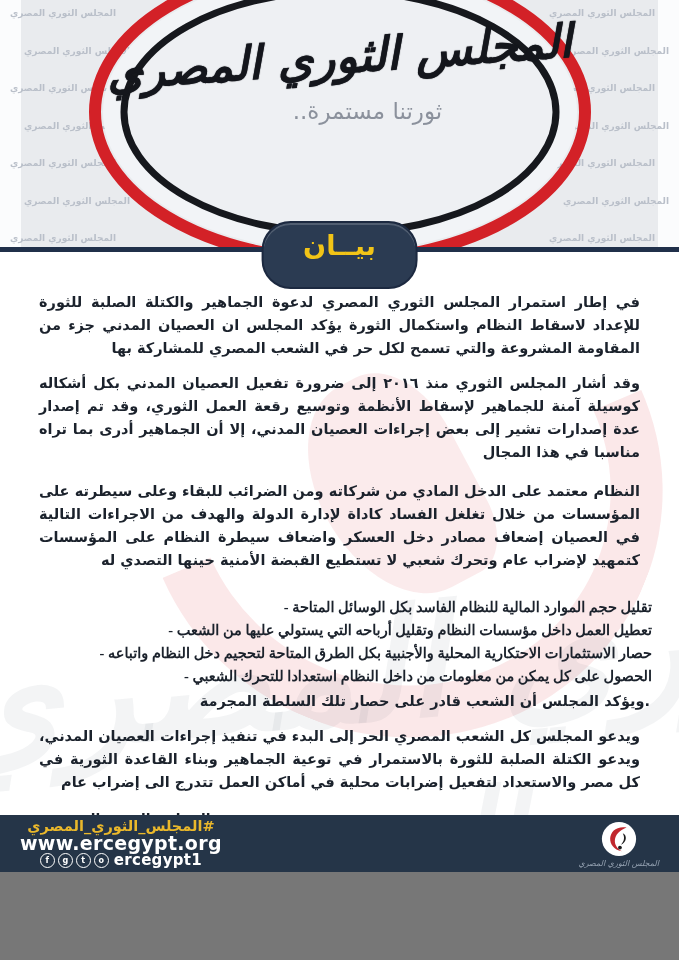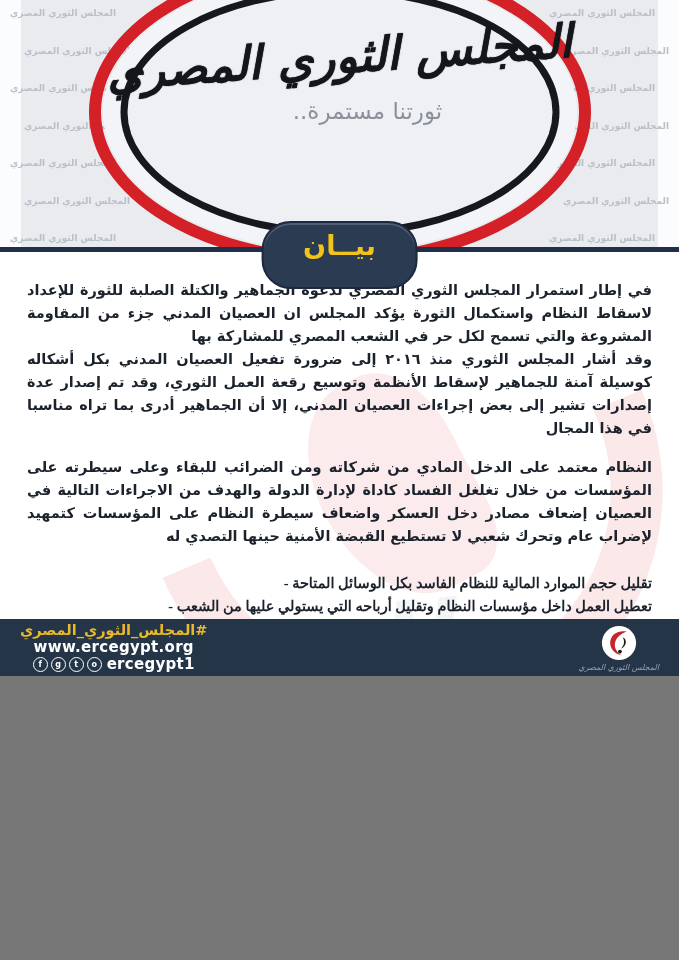--- a/index.html
+++ b/index.html
@@ -1,17 +1,17 @@
 <!DOCTYPE html>
 <html lang="ar"><head>
 <meta charset="utf-8">
 <style>
   html,body{margin:0;padding:0;background:#777;}
   .page{
-    position:relative;width:679px;height:676px;margin:0 auto;
+    position:relative;width:679px;height:872px;margin:0 auto;
     background:#ffffff;overflow:hidden;
     font-family:"DejaVu Sans",sans-serif;
   }
   
   .header{
     position:relative;height:247px;background:#e9ebee;
     border-bottom:5px solid #20304a;overflow:hidden;
   }
   .edge-strip{position:absolute;top:0;height:247px;width:21px;background:#fbfcfd;z-index:1;}
   .edge-strip.left{left:0;}
@@ -63,40 +63,40 @@
   .gray-wm{
     position:absolute;z-index:0;font-weight:bold;white-space:nowrap;direction:rtl;
     color:rgba(40,55,80,0.055);font-style:italic;
   }
   .gray-wm.one{top:300px;left:-60px;font-size:150px;transform:rotate(-5deg);}
   .gray-wm.two{top:500px;left:120px;font-size:120px;transform:rotate(-3deg);}
   .content{
     position:relative;z-index:2;padding:27px 27px 0 27px;
     color:#1b222c;font-size:14.5px;font-weight:bold;line-height:23px;
   }
-  .para{direction:rtl;text-align:justify;text-align-last:right;margin:0;}
+  .para{direction:rtl;text-align:justify;text-align-last:right;margin:12px;}
   .gap-md{margin-top:16px;}
   .gap-lg{margin-top:24px;}
   .bullet{direction:ltr;text-align:justify;text-align-last:right;margin:0;font-family:Liberation Serif, serif;}
   .ltr-line{direction:ltr;text-align:right;margin:2px;}
   .signature{margin-top:14px;padding-left:16px;text-align:left;direction:ltr;}
   .signature .org{font-size:14px;direction:rtl;display:block;text-align:center;width:170px;}
   .signature .date{
     font-size:19px;direction:rtl;display:block;width:170px;text-align:left;
     letter-spacing:1px;margin-top:2px;
   }
   
   .footer{
     position:absolute;bottom:0;left:0;width:679px;height:57px;background:#253548;
     display:flex;flex-direction:row;justify-content:space-between;align-items:center;
     padding:0 20px;box-sizing:border-box;direction:ltr;z-index:5;
   }
   .footer-left{text-align:center;line-height:17px;}
   .hashtag{color:#eab82b;font-size:14.5px;font-weight:bold;direction:rtl;text-align:center;}
-  .website{color:#ffffff;font-size:15px;font-weight:bold;letter-spacing:.3px;}
+  .website{color:#ffffff;font-size:19px;font-weight:bold;letter-spacing:.3px;}
   .social-row{display:flex;align-items:center;justify-content:center;gap:5px;}
   .social-icons{display:flex;gap:3px;}
   .social-icon{
     width:13px;height:13px;border:1.2px solid #fff;border-radius:50%;
     color:#fff;font-size:8px;font-weight:bold;line-height:13px;text-align:center;
     display:inline-block;
   }
   .handle{color:#fff;font-size:15px;font-weight:bold;letter-spacing:.3px;}
   .footer-right{display:flex;flex-direction:column;align-items:center;gap:1px;}
   .logo-caption{font-size:8px;color:#93a0b0;direction:rtl;font-style:italic;}

